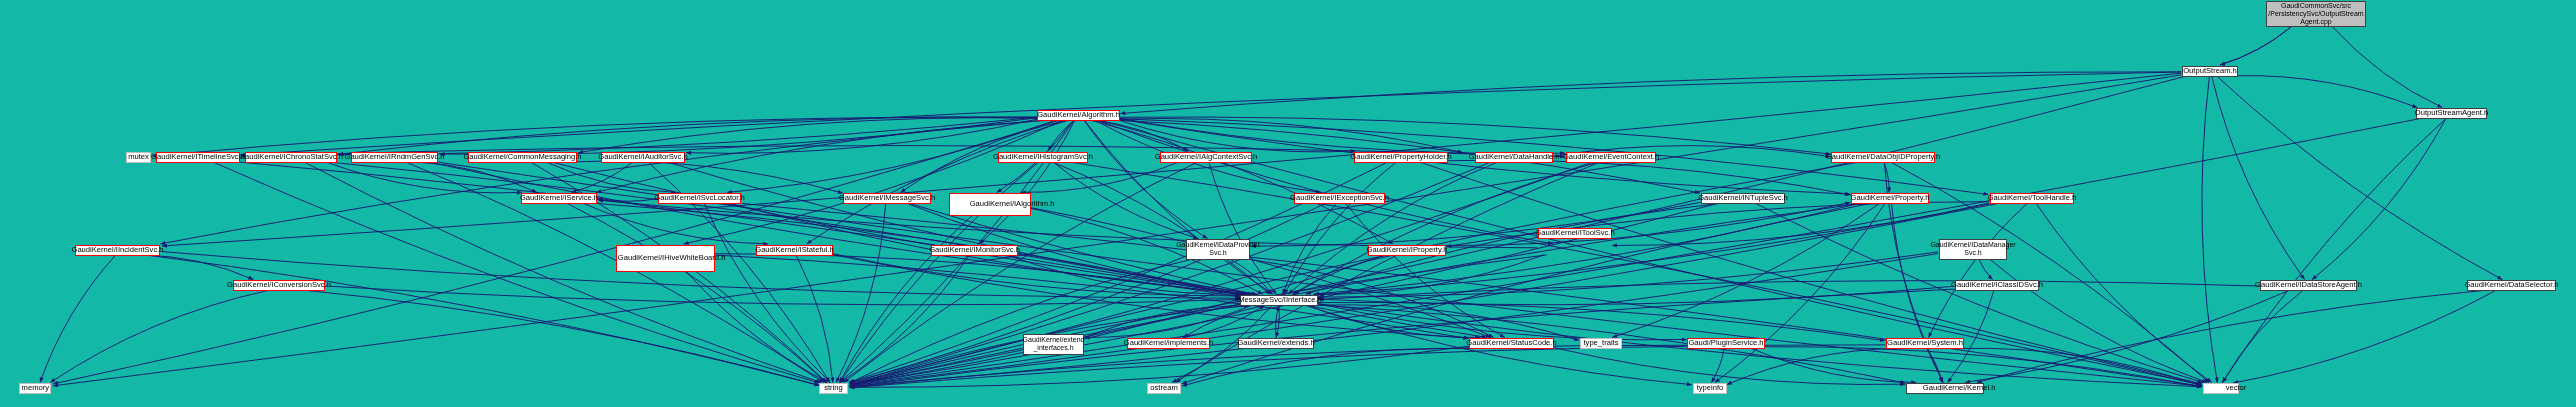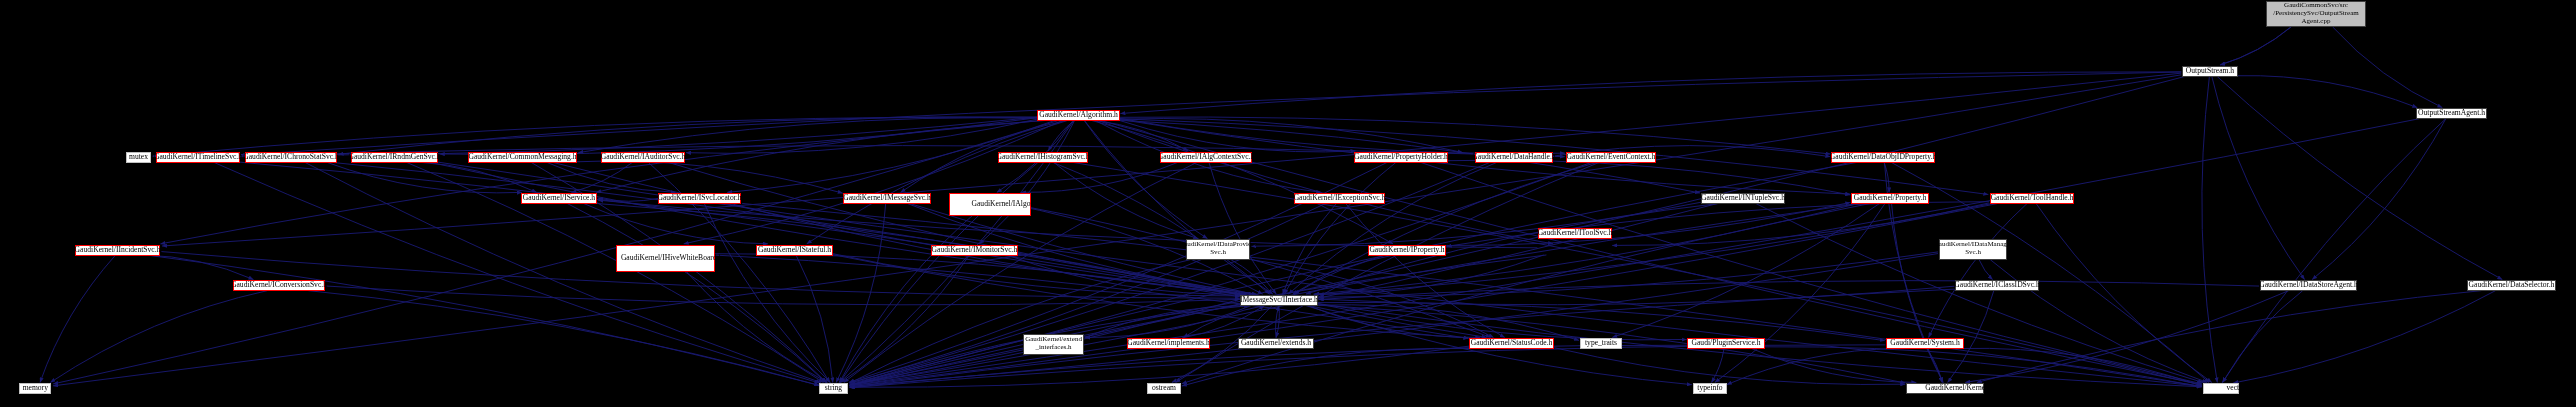--- a/index.html
+++ b/index.html
@@ -1,21 +1,21 @@
 <!DOCTYPE html>
 <html style="font-size:9.4px"><head>
 <meta charset="utf-8">
 <style>
   html,body{margin:0;padding:0;background:#ffffff;}
   #graph{
     position:relative;
     width:2576px;
     height:407px;
-    background:#000000;
-    font-family:Liberation Serif, serif;
+    background:#14b8a6;
+    font-family:Liberation Sans, sans-serif;
     overflow:hidden;
   }
   #edges{position:absolute;left:0;top:0;width:2576px;height:407px;pointer-events:none;}
   .node{
     position:absolute;
     box-sizing:border-box;
     display:flex;
     align-items:center;
     justify-content:center;
     text-align:center;

